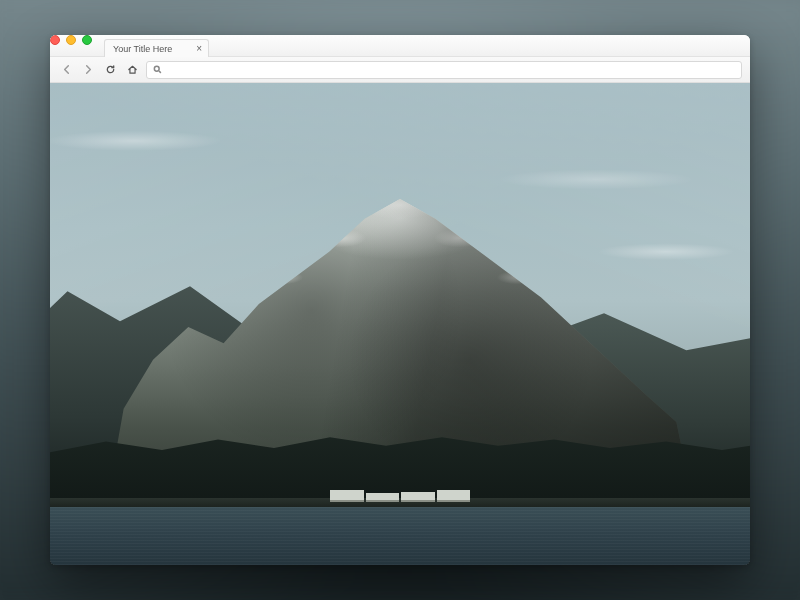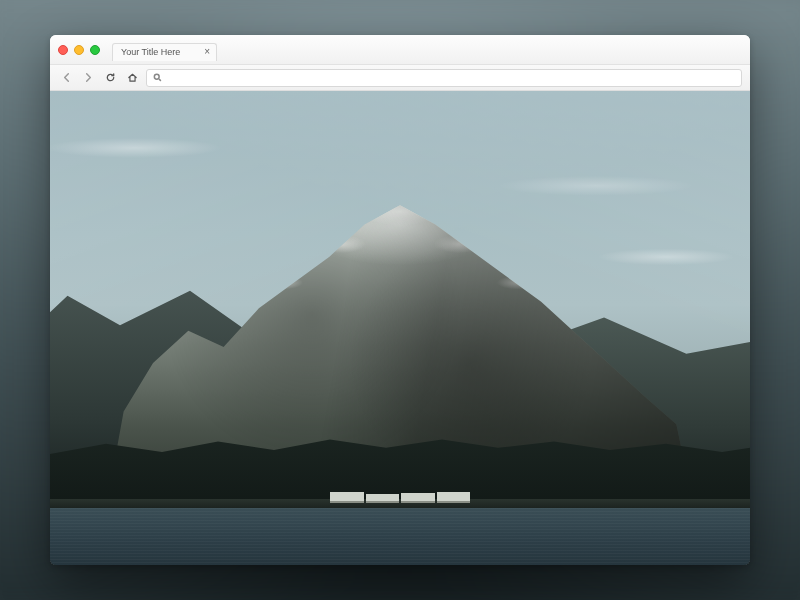--- a/index.html
+++ b/index.html
@@ -21,25 +21,25 @@
   .window {
     position: relative;
     width: 700px; height: 530px;
     background: #f5f5f5;
     border-radius: 6px;
     box-shadow: 0 18px 50px rgba(0,0,0,0.45), 0 2px 6px rgba(0,0,0,0.2);
     overflow: hidden;
     display: flex; flex-direction: column;
   }
   .titlebar {
-    height: 30px;
+    height: 22px;
     background: linear-gradient(#fdfdfd,#f1f1f1);
     border-bottom: 1px solid #e2e2e2;
-    display: flex; align-items: center;
-    padding: 0 8px;
+    display: flex; 
+    padding: 0 0;
   }
   .traffic { display: flex; gap: 6px; margin-right: 12px; }
   .dot { width: 10px; height: 10px; border-radius: 50%; }
   .dot.red { background:#ff5f57; border:0.5px solid #e14640; }
   .dot.yellow { background:#ffbd2e; border:0.5px solid #e1a124; }
   .dot.green { background:#28c940; border:0.5px solid #1fa232; }
   .tab {
     height: 18px;
     background:#fafafa;
     border:1px solid #dcdcdc;

